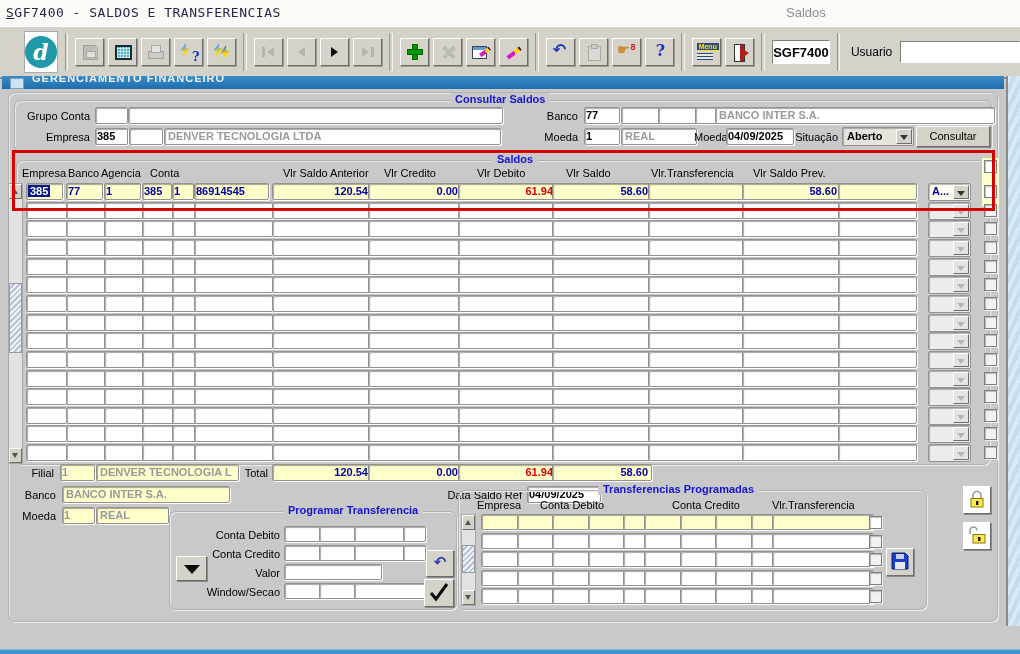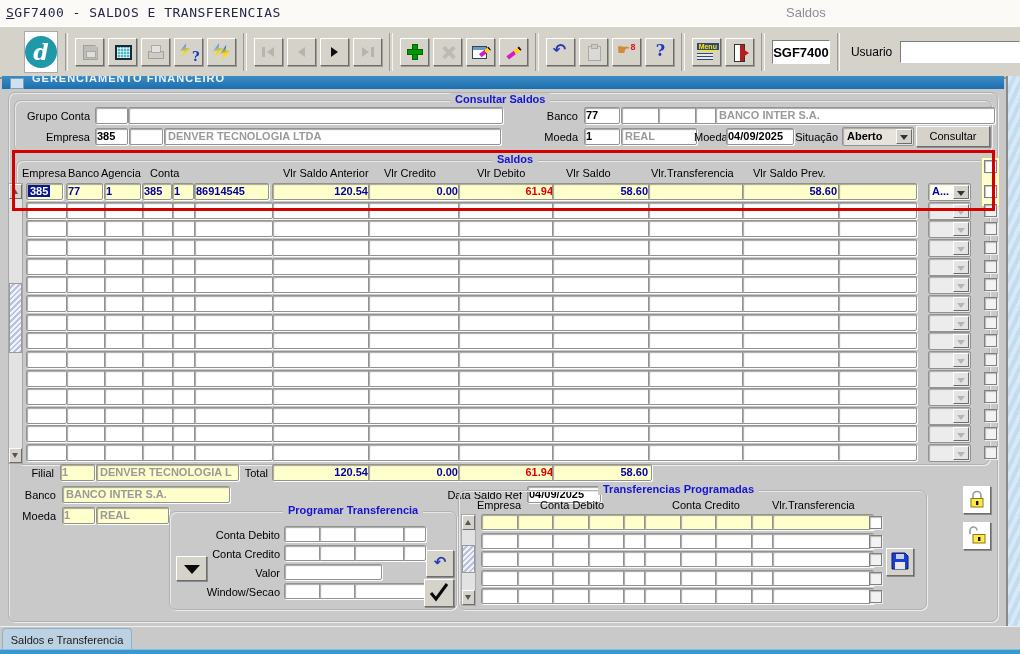--- a/index.html
+++ b/index.html
@@ -726,17 +726,14 @@
       <svg width="20" height="20" viewBox="0 0 20 20" style="margin:2px auto;">
         <path d="M3 9 V5.5 A3.5 3.5 0 0 1 10 5.5" fill="none" stroke="#9a9a9a" stroke-width="1.6"></path>
         <rect x="6" y="9.5" width="12" height="8.5" fill="#ffe84a" stroke="#8a7a10"></rect>
         <rect x="11" y="12" width="2.4" height="4" fill="#151515"></rect>
       </svg>
     </div>
 
     <div class="annotation" style="top:61px;"></div>
   </div>
 
-  <div class="tabbar">
-    <div class="tab">Saldos e Transferencia</div>
-  </div>
   <div class="bottom-strip"></div>
 </div>
 
 </body></html>

